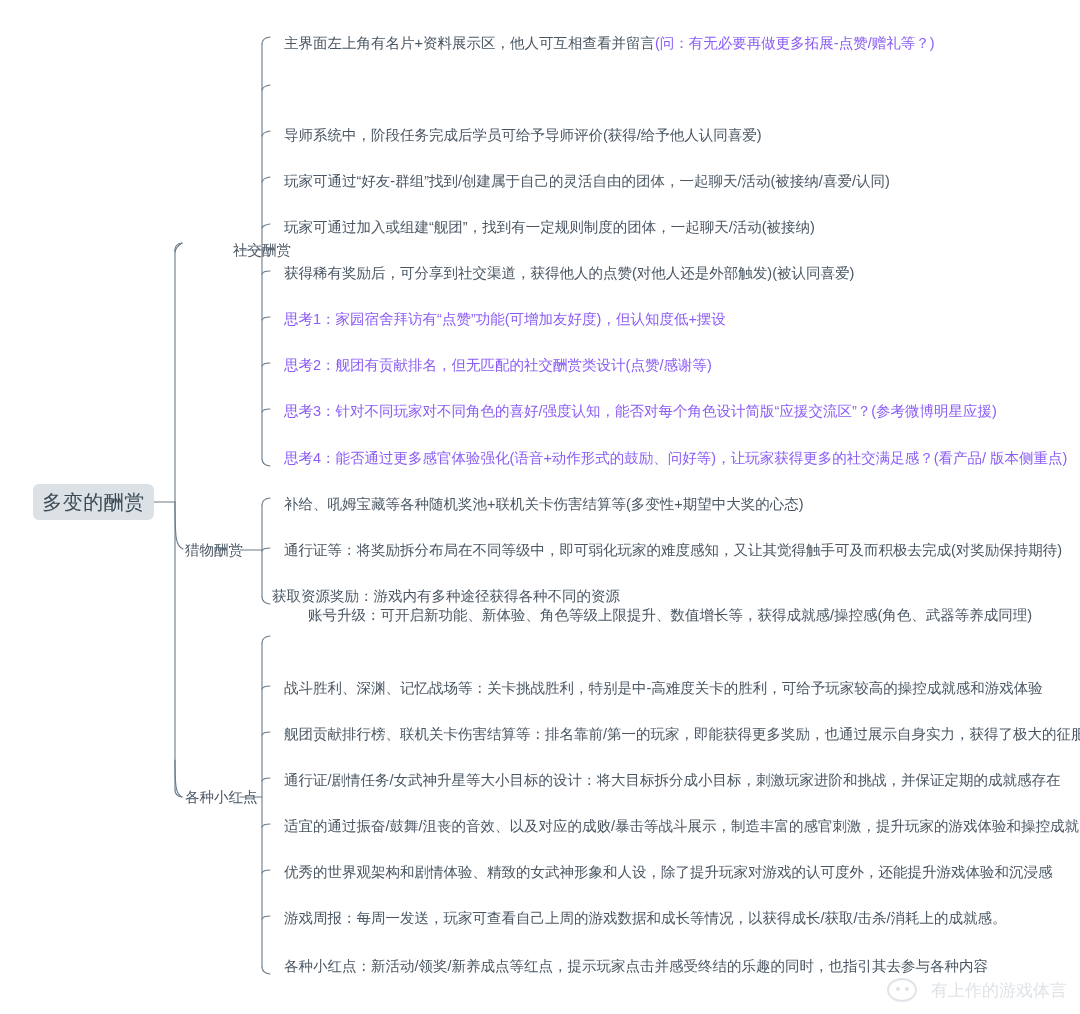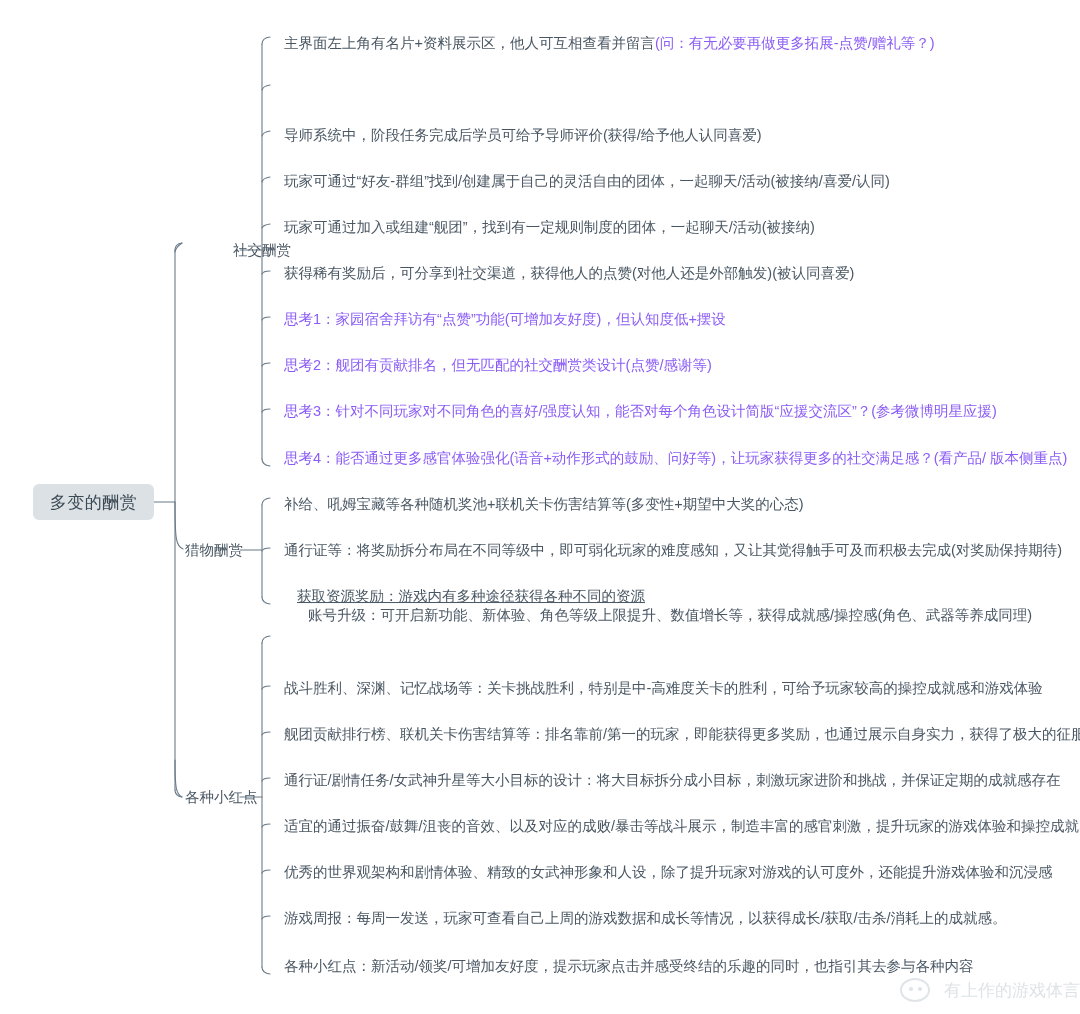--- a/index.html
+++ b/index.html
@@ -37,21 +37,21 @@
     left: 33px;
     top: 484px;
     width: 121px;
     height: 36px;
     background: #dbe1e4;
     border-radius: 6px;
     display: flex;
     align-items: center;
     justify-content: center;
     color: #3c4a55;
-    font-size: 17px;
+    font-size: 20px;
     letter-spacing: 0.5px;
     white-space: nowrap;
   }
   .branch-label {
     position: absolute;
     color: #4a5763;
     font-size: 14.5px;
     white-space: nowrap;
     transform: translateY(-50%);
   }
@@ -61,21 +61,21 @@
     font-size: 14.5px;
     white-space: nowrap;
     transform: translateY(-50%);
     line-height: 1.1;
   }
   .leaf.blue, .blue-seg {
     color: #8b5cf6;
   }
   .watermark {
     position: absolute;
-    right: 0;
+    right: 13px;
     bottom: 12px;
     display: flex;
     align-items: center;
     gap: 14px;
     opacity: 0.30;
     color: #8a9aa6;
     font-size: 17px;
     white-space: nowrap;
     pointer-events: none;
   }
@@ -175,29 +175,29 @@
   <div class="leaf" style="left:284px; top:182px;">玩家可通过“好友-群组”找到/创建属于自己的灵活自由的团体，一起聊天/活动(被接纳/喜爱/认同)</div>
   <div class="leaf" style="left:284px; top:228px;">玩家可通过加入或组建“舰团”，找到有一定规则制度的团体，一起聊天/活动(被接纳)</div>
   <div class="leaf" style="left:284px; top:274px;">获得稀有奖励后，可分享到社交渠道，获得他人的点赞(对他人还是外部触发)(被认同喜爱)</div>
   <div class="leaf blue" style="left:284px; top:320px;text-align:center;">思考1：家园宿舍拜访有“点赞”功能(可增加友好度)，但认知度低+摆设</div>
   <div class="leaf blue" style="left:284px; top:366px;">思考2：舰团有贡献排名，但无匹配的社交酬赏类设计(点赞/感谢等)</div>
   <div class="leaf blue" style="left:284px; top:412px;">思考3：针对不同玩家对不同角色的喜好/强度认知，能否对每个角色设计简版“应援交流区”？(参考微博明星应援)</div>
   <div class="leaf blue" style="left:284px; top:459px;">思考4：能否通过更多感官体验强化(语音+动作形式的鼓励、问好等)，让玩家获得更多的社交满足感？(看产品/ 版本侧重点)</div>
 
   <div class="leaf" style="left:284px; top:505px;">补给、吼姆宝藏等各种随机奖池+联机关卡伤害结算等(多变性+期望中大奖的心态)</div>
   <div class="leaf" style="left:284px; top:551px;">通行证等：将奖励拆分布局在不同等级中，即可弱化玩家的难度感知，又让其觉得触手可及而积极去完成(对奖励保持期待)</div>
-  <div class="leaf" style="left:297px; top:597px;text-decoration:underline;">获取资源奖励：游戏内有多种途径获得各种不同的资源</div>
+  <div class="leaf" style="left:272px; top:597px;">获取资源奖励：游戏内有多种途径获得各种不同的资源</div>
 
   <div class="leaf" style="left:284px; top:616px;margin-left:24px;">账号升级：可开启新功能、新体验、角色等级上限提升、数值增长等，获得成就感/操控感(角色、武器等养成同理)</div>
   <div class="leaf" style="left:284px; top:689px;">战斗胜利、深渊、记忆战场等：关卡挑战胜利，特别是中-高难度关卡的胜利，可给予玩家较高的操控成就感和游戏体验</div>
   <div class="leaf" style="left:284px; top:735px;">舰团贡献排行榜、联机关卡伤害结算等：排名靠前/第一的玩家，即能获得更多奖励，也通过展示自身实力，获得了极大的征服感</div>
   <div class="leaf" style="left:284px; top:781px;">通行证/剧情任务/女武神升星等大小目标的设计：将大目标拆分成小目标，刺激玩家进阶和挑战，并保证定期的成就感存在</div>
   <div class="leaf" style="left:284px; top:827px;">适宜的通过振奋/鼓舞/沮丧的音效、以及对应的成败/暴击等战斗展示，制造丰富的感官刺激，提升玩家的游戏体验和操控成就感</div>
   <div class="leaf" style="left:284px; top:873px;">优秀的世界观架构和剧情体验、精致的女武神形象和人设，除了提升玩家对游戏的认可度外，还能提升游戏体验和沉浸感</div>
   <div class="leaf" style="left:284px; top:919px;">游戏周报：每周一发送，玩家可查看自己上周的游戏数据和成长等情况，以获得成长/获取/击杀/消耗上的成就感。</div>
-  <div class="leaf" style="left:284px; top:967px;">各种小红点：新活动/领奖/可增加友好度，提示玩家点击并感受终结的乐趣的同时，也指引其去参与各种内容</div>
+  <div class="leaf" style="left:284px; top:967px;">各种小红点：新活动/领奖/新养成点等红点，提示玩家点击并感受终结的乐趣的同时，也指引其去参与各种内容</div>
 
   <div class="watermark">
     <span class="wechat-bubble"></span>
     <span class="wm-text">有上作的游戏体言</span>
   </div>
 
 </div>
 
 </body></html>

